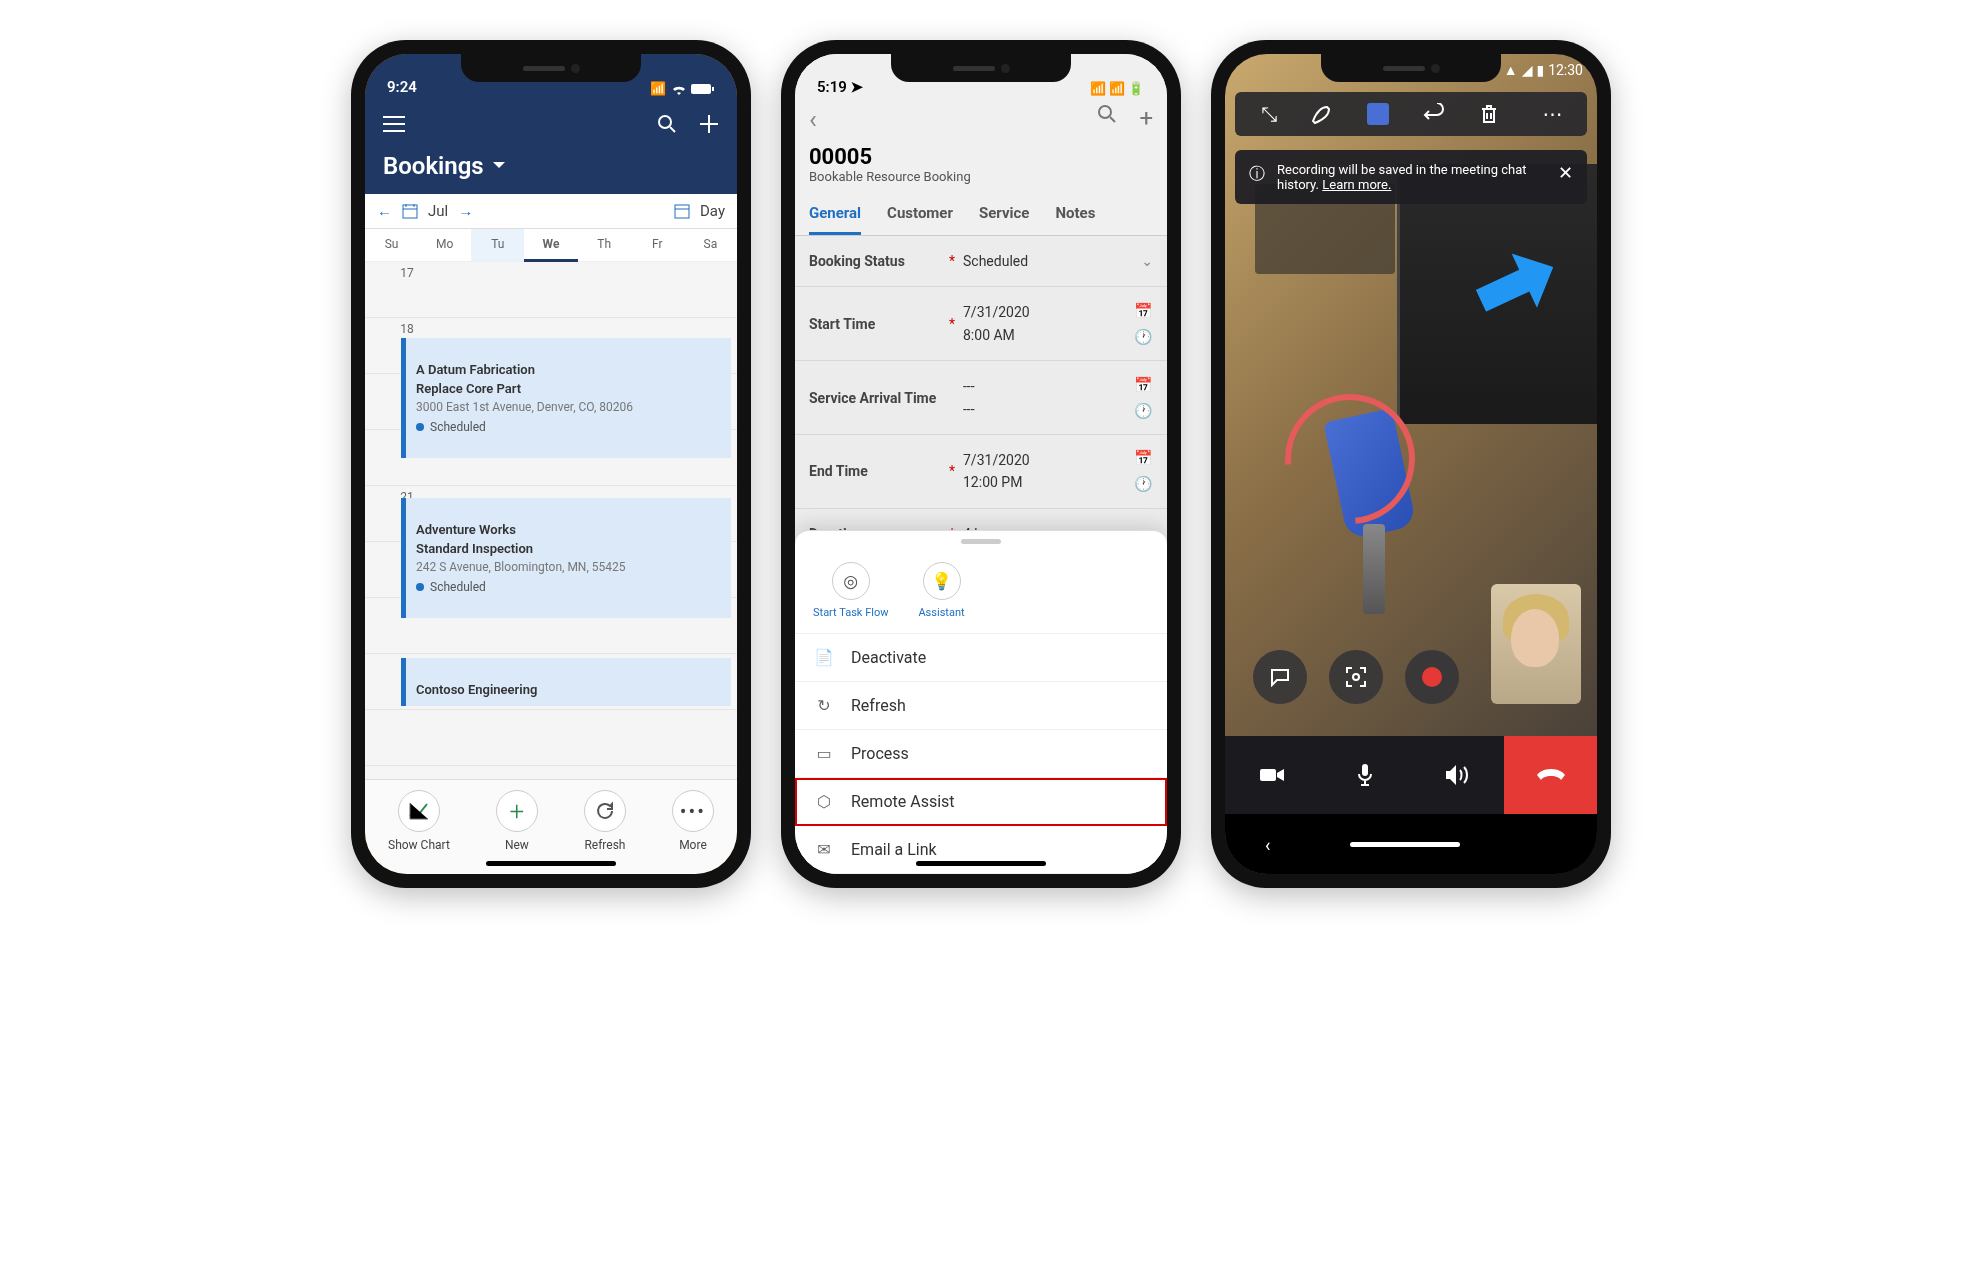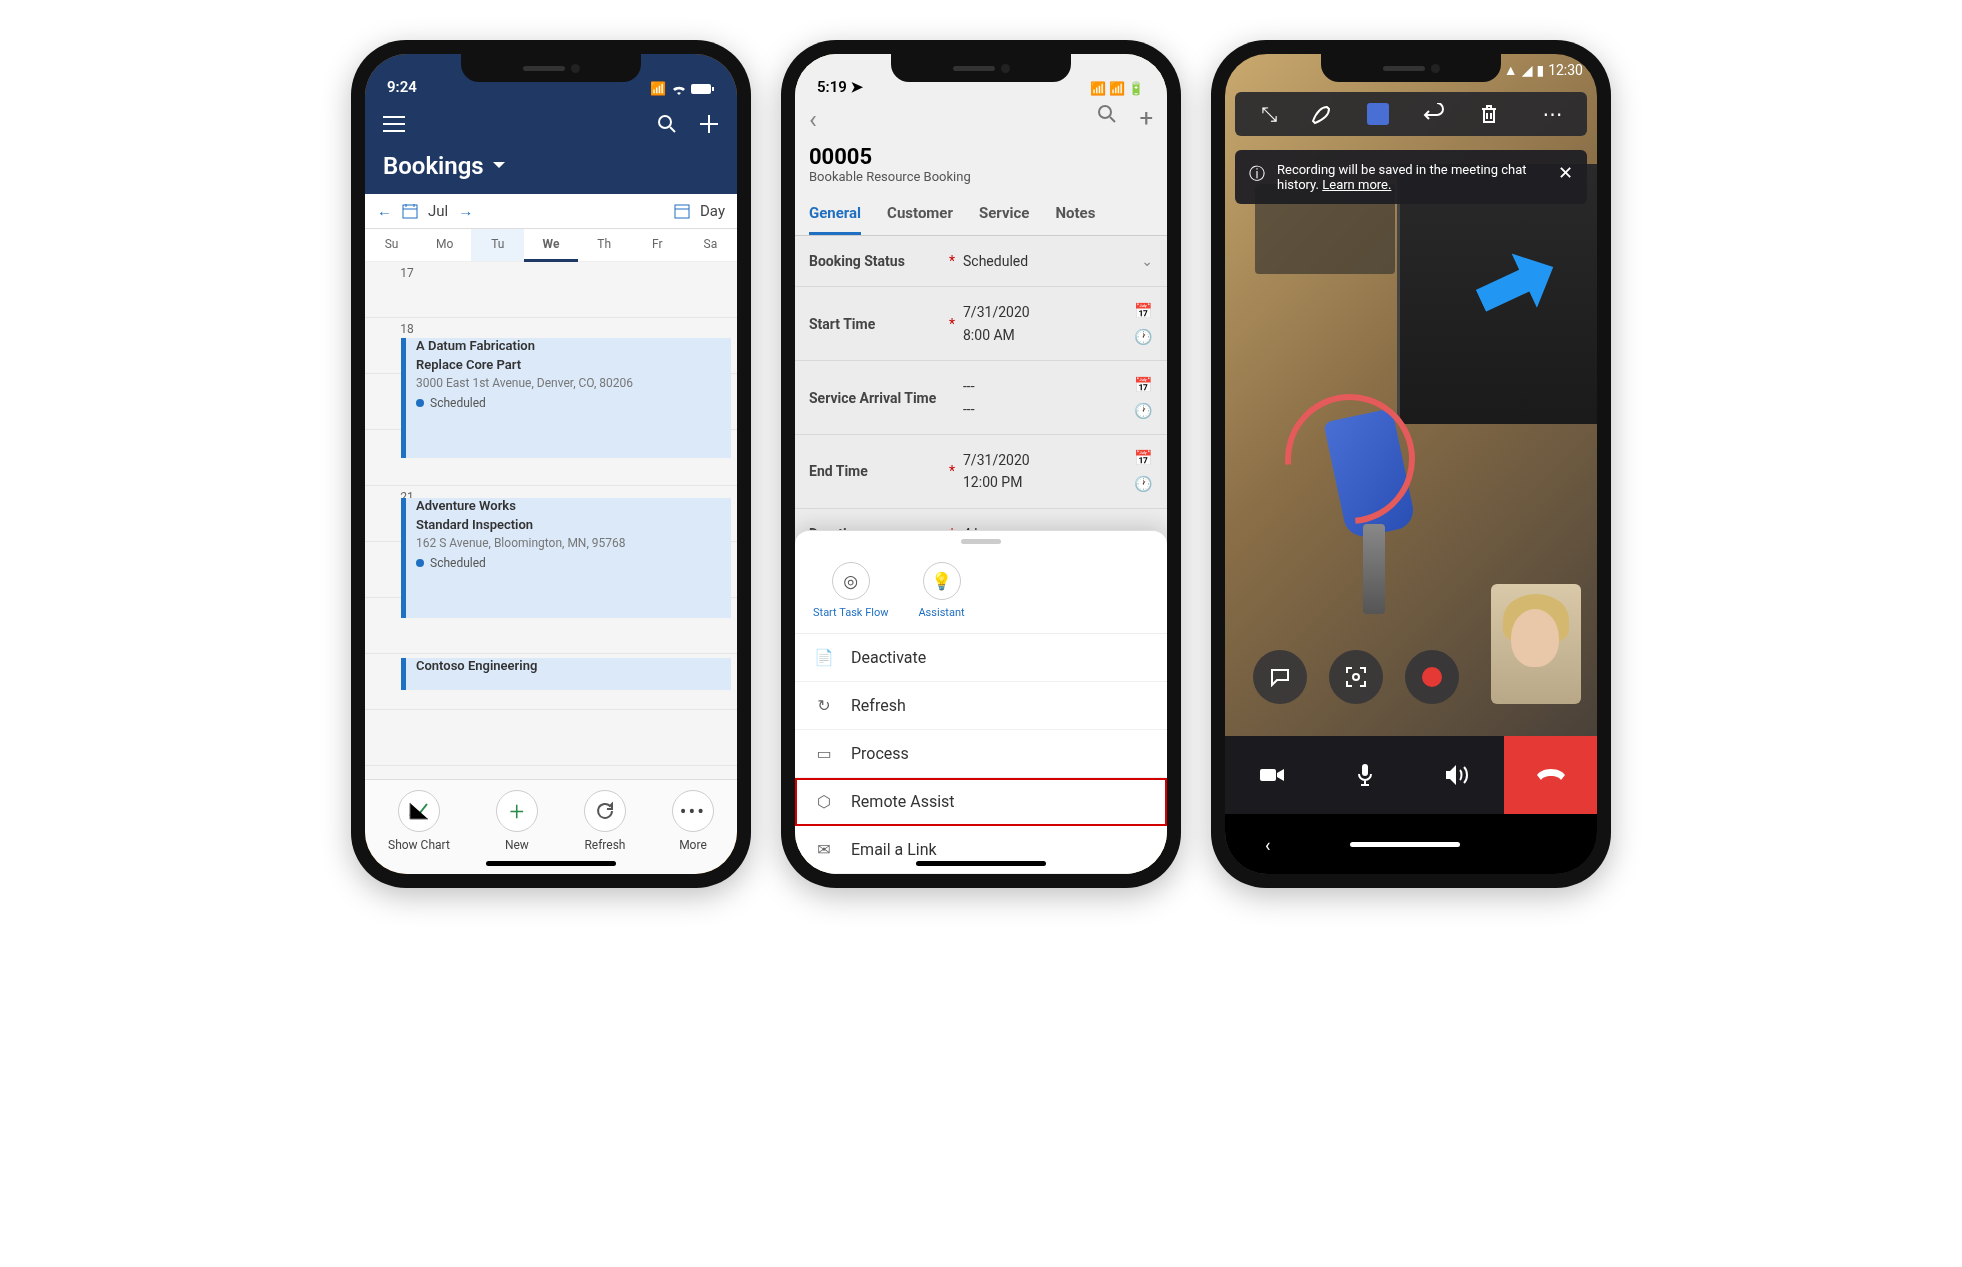--- a/index.html
+++ b/index.html
@@ -21,21 +21,21 @@
   .p1 .calendar-bar .left, .p1 .calendar-bar .right { display:flex; align-items:center; gap:10px;}
   .p1 .weekdays { background:#fff; display:grid; grid-template-columns:repeat(7,1fr); text-align:center; font-size:12px; color:#666;}
   .p1 .weekdays .col { padding:8px 0; border-bottom:1px solid #eee;}
   .p1 .weekdays .col.day { font-weight:400;}
   .p1 .weekdays .col.sel { background:#eaf2fb;}
   .p1 .weekdays .col.sel2 { border-bottom:3px solid #1f3864; font-weight:700;}
   .p1 .timeline { flex:1; background:#f5f5f5; overflow:hidden; position:relative; font-size:13px; color:#666;}
   .p1 .hourrow { display:flex; height:56px; border-bottom:1px solid #e5e5e5;padding-left:24px;}
   .p1 .hourrow .label { width:36px; text-align:center; padding-top:4px; font-size:12px;}
   .p1 .hourrow .cell { flex:1;}
-  .p1 .event { position:absolute; left:36px; right:6px; background:#dbe9f8; border-left:5px solid #1f6fc2; padding:0 10px; font-size:13px; color:#333;}
+  .p1 .event { position:absolute; left:36px; right:6px; background:#dbe9f8; border-left:5px solid #1f6fc2; padding:24px 10px; font-size:13px; color:#333;}
   .p1 .event .t1 { font-weight:600; margin-bottom:4px;}
   .p1 .event .t2 { font-weight:600; margin-bottom:4px;}
   .p1 .event .addr { color:#777; font-size:12px; margin-bottom:6px;}
   .p1 .event .status { color:#555; font-size:12px; display:flex; align-items:center; gap:6px;}
   .p1 .event .dot { width:8px; height:8px; border-radius:50%; background:#1f6fc2;}
   .p1 .bottombar { background:#fafafa; border-top:1px solid #ddd; display:flex; justify-content:space-around; padding:10px 0 22px; }
   .p1 .bottombar .btn { display:flex; flex-direction:column; align-items:center; gap:6px; font-size:12px; color:#444;}
   .p1 .bottombar .circle { width:42px; height:42px; border:1px solid #ccc; border-radius:50%; display:flex; align-items:center; justify-content:center; background:#fff; font-size:20px;}
   .home-ind { position:absolute; bottom:8px; left:50%; transform:translateX(-50%); width:130px; height:5px; background:#000; border-radius:3px;}
 
@@ -235,21 +235,21 @@
         <div class="addr">3000 East 1st Avenue, Denver, CO, 80206</div>
         <div class="status">
             <span class="dot"></span>
             <span>Scheduled</span>
           </div>
       </div>
 
       <div class="event" style="top:236px; height:120px;">
         <div class="t1">Adventure Works</div>
         <div class="t2">Standard Inspection</div>
-        <div class="addr">162 S Avenue, Bloomington, MN, 95768</div>
+        <div class="addr">242 S Avenue, Bloomington, MN, 55425</div>
         <div class="status">
             <span class="dot"></span>
             <span>Scheduled</span>
           </div>
       </div>
 
       <div class="event" style="top:396px; height:32px;">
         <div class="t1">Contoso Engineering</div>
       </div>
     </div>

